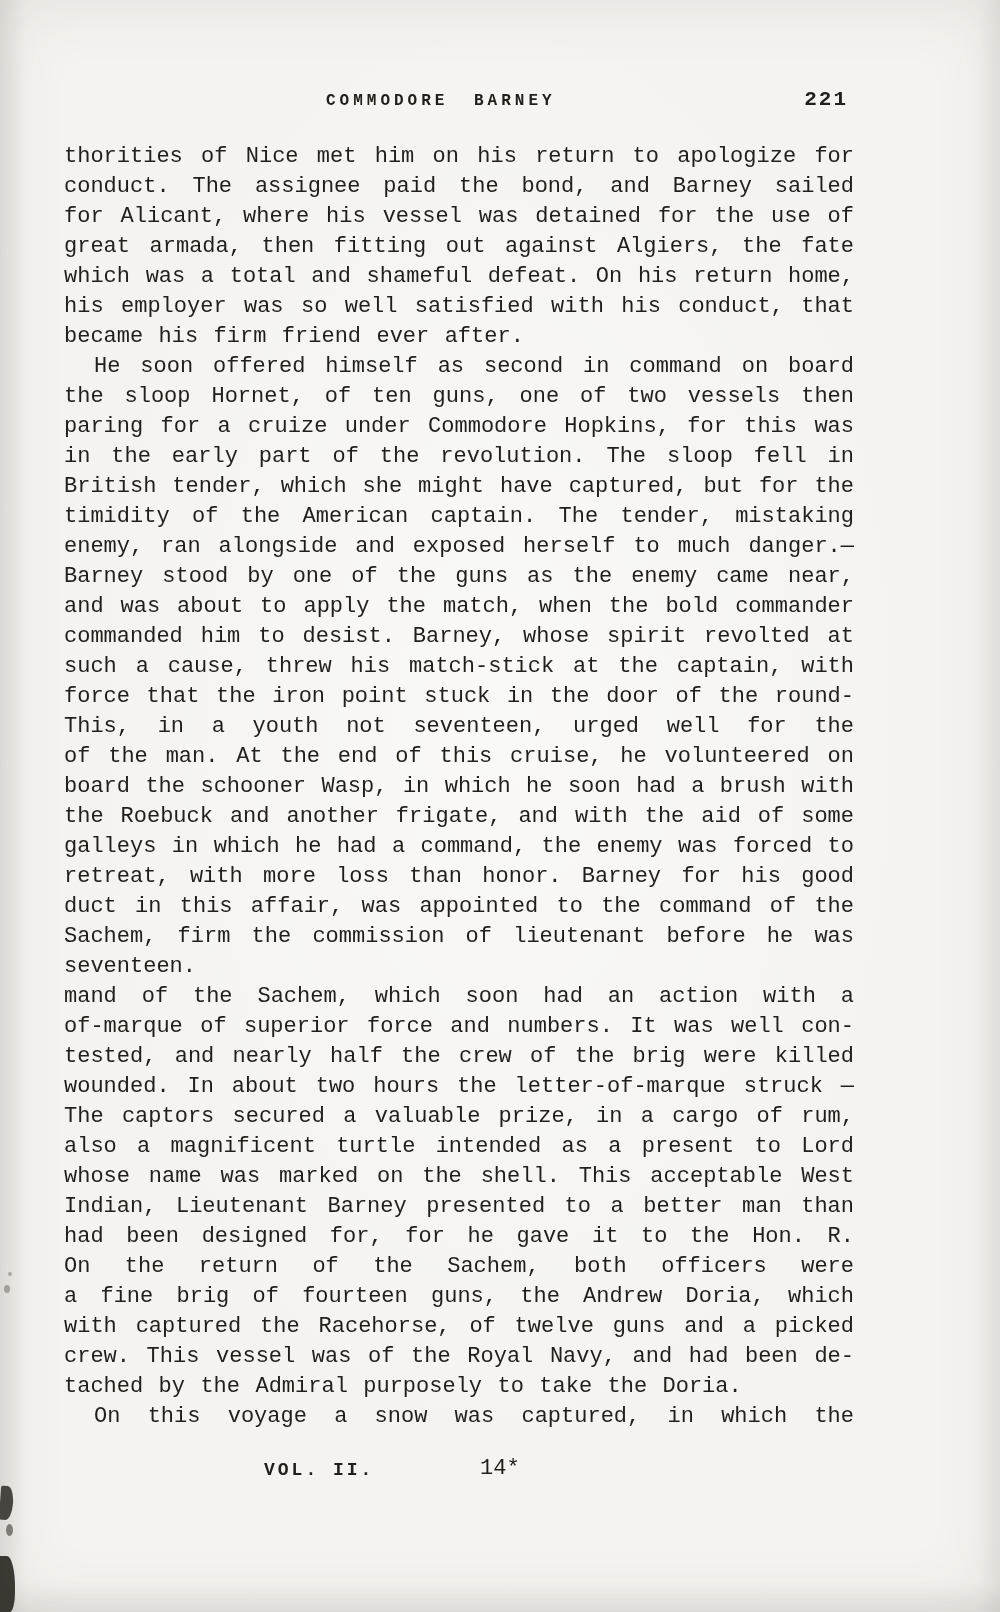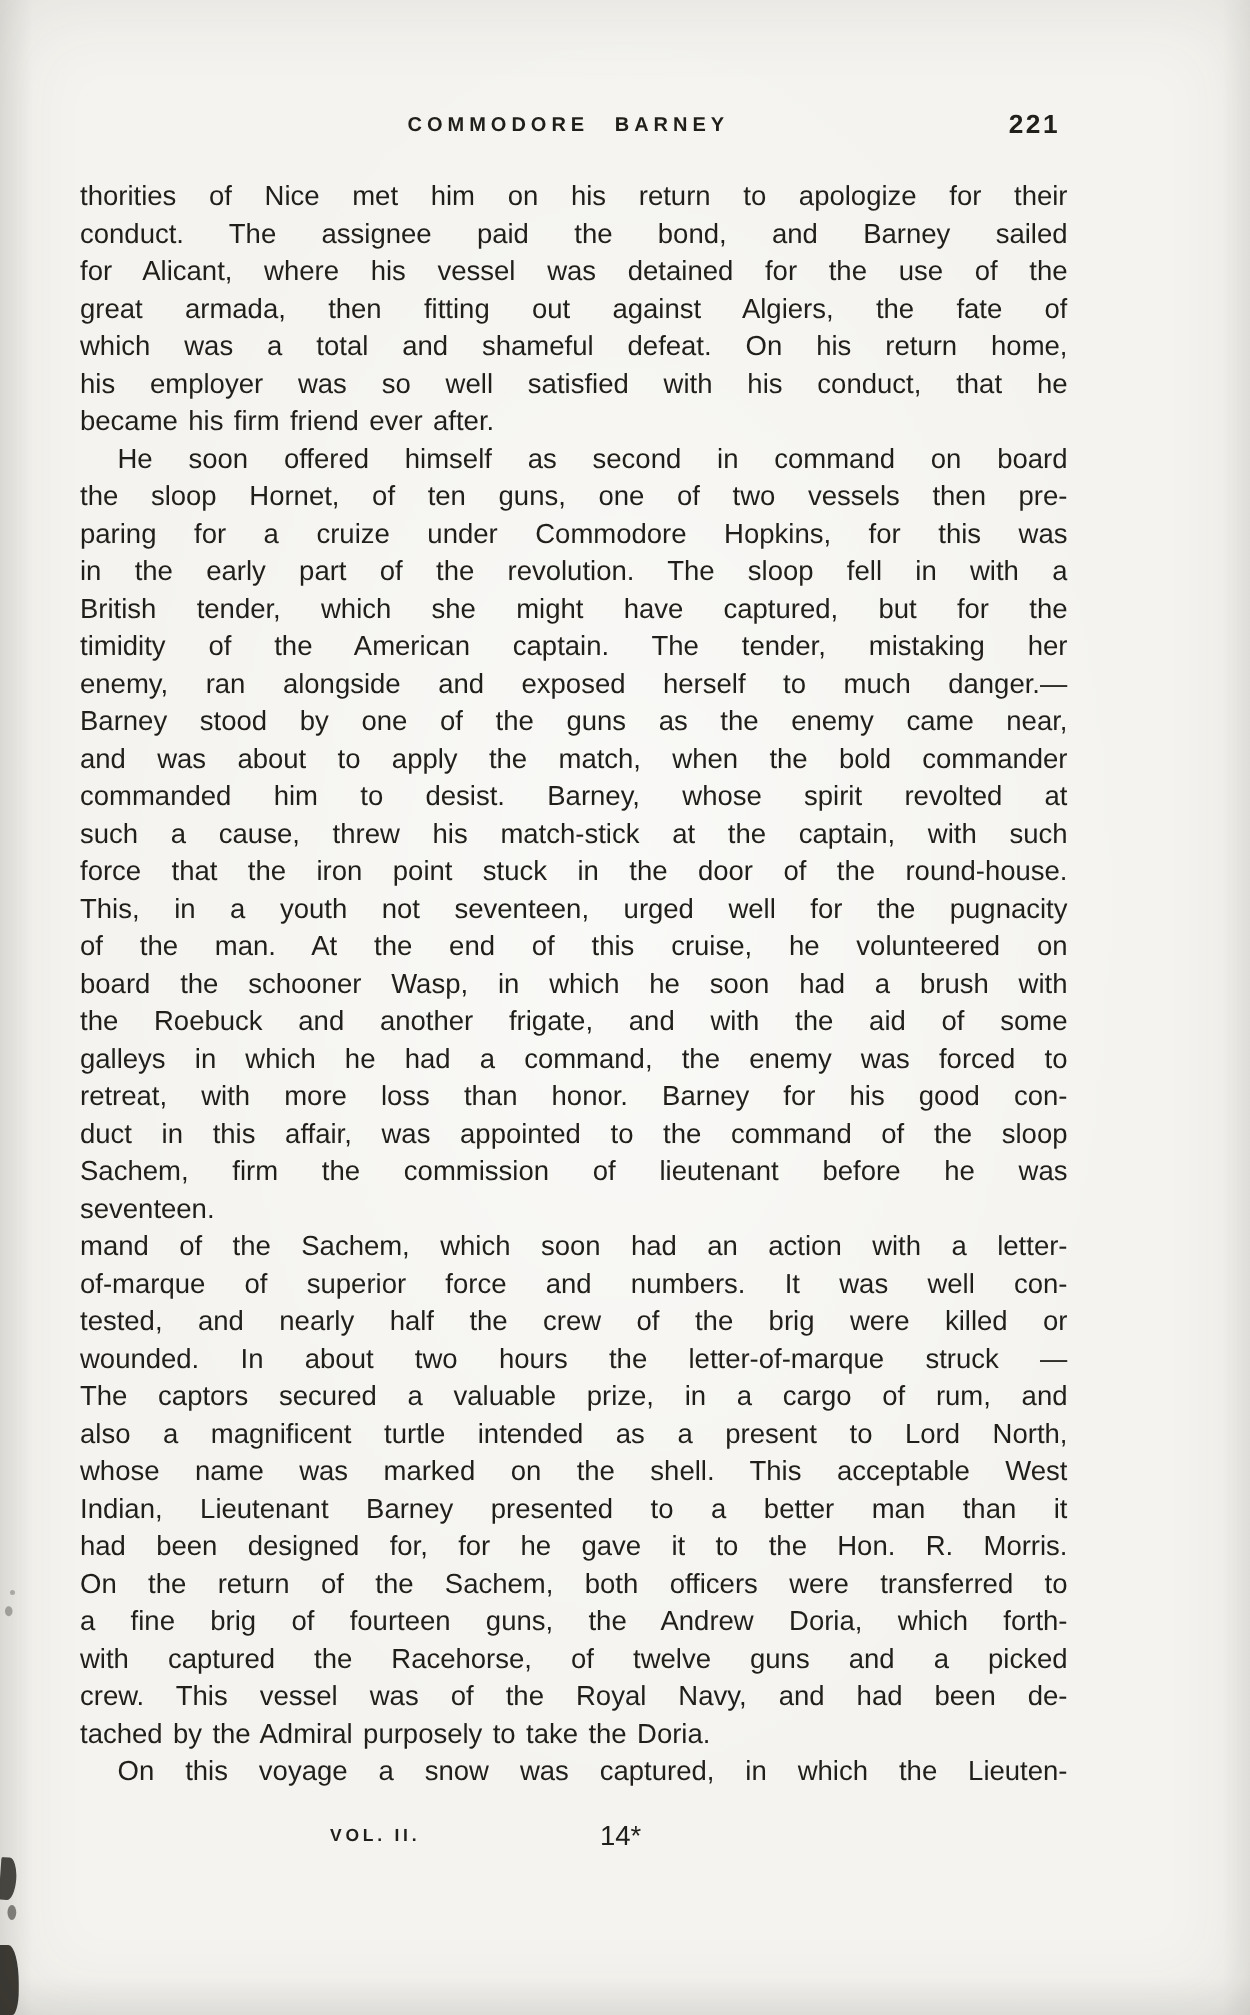--- a/index.html
+++ b/index.html
@@ -15,21 +15,21 @@
     position: relative;
     width: 1000px;
     height: 1612px;
     background: var(--paper);
     background-image:
       radial-gradient(ellipse at 50% 45%, rgba(255,255,255,0.5) 0%, rgba(0,0,0,0) 60%),
       linear-gradient(90deg, rgba(70,65,55,0.10) 0px, rgba(0,0,0,0) 26px),
       linear-gradient(270deg, rgba(70,65,55,0.07) 0px, rgba(0,0,0,0) 22px),
       linear-gradient(0deg, rgba(70,65,55,0.08) 0px, rgba(0,0,0,0) 30px);
     box-shadow: inset 0 0 70px rgba(60,55,45,0.10);
-    font-family: Liberation Sans, sans-serif;
+    font-family: Liberation Mono, monospace;
     color: var(--ink);
     overflow: hidden;
   }
 
   
   .running-head {
     position: absolute;
     top: 92px;
     left: 0;
     width: 100%;
@@ -84,21 +84,21 @@
     position: absolute;
     top: 1456px;
     left: 64px;
     width: 790px;
     height: 30px;
   }
   .footer-vol {
     position: absolute;
     left: 200px;
     top: 4px;
-    font-size: 14px;
+    font-size: 18px;
     font-weight: bold;
     letter-spacing: 3px;
   }
   .footer-sig {
     position: absolute;
     left: 416px;
     top: 0;
     font-size: 22px;
   }
 

